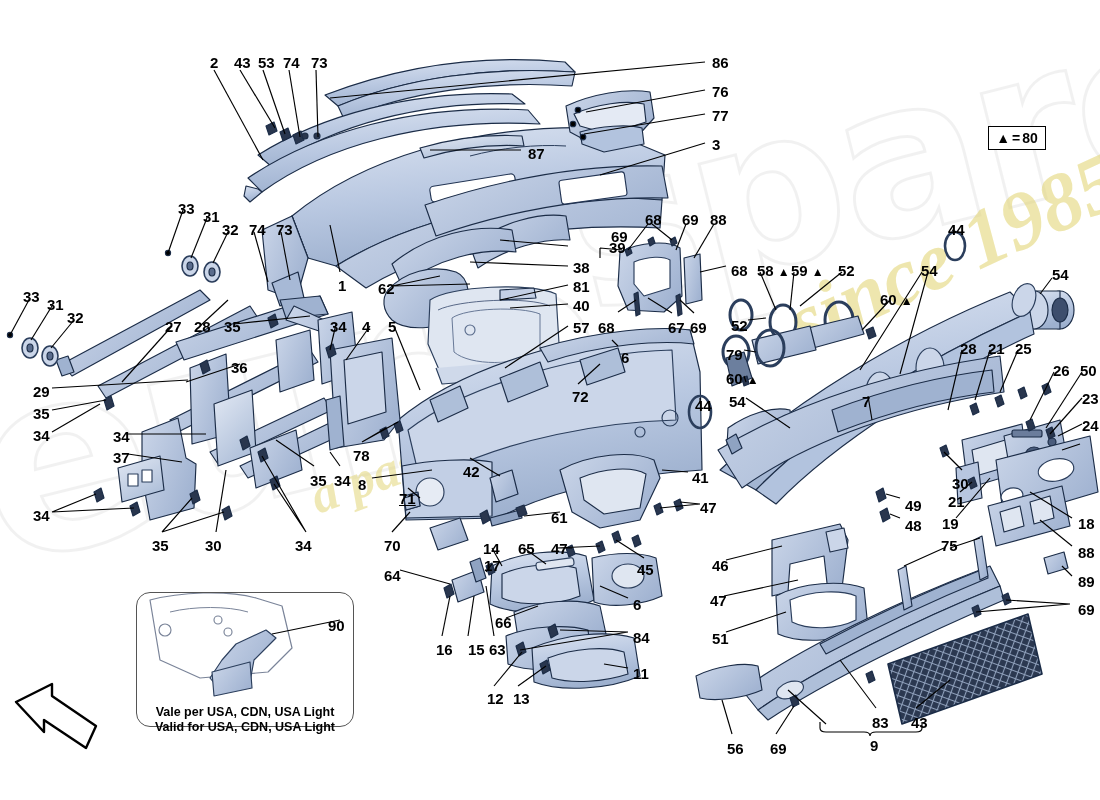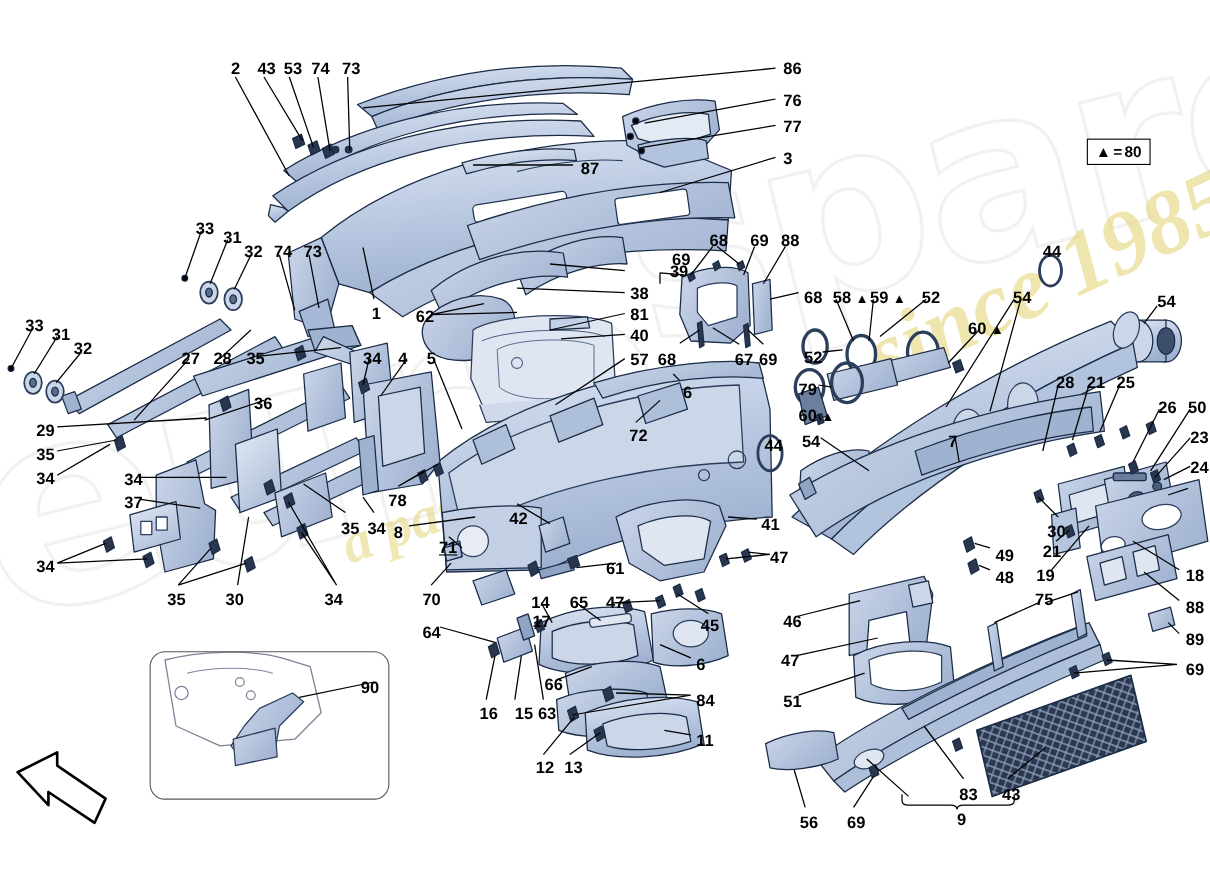--- a/index.html
+++ b/index.html
@@ -638,20 +638,24 @@
     <path d="M8 24 L44 6 L44 18 L88 48 L78 70 L36 42 L36 54 Z" fill="#ffffff" stroke="#000" stroke-width="2.4" stroke-linejoin="round"></path>
   </svg>
 
   <div id="legend-box">
     <span>▲</span>
     <span>=</span>
     <span>80</span>
   </div>
 
   <div id="usa-box"></div>
+  <div id="usa-text">
+    <div>Vale per USA, CDN, USA Light</div>
+    <div>Valid for USA, CDN, USA Light</div>
+  </div>
 
   <div id="callout-layer">
       <div class="lbl" style="left: 210px; top: 55px;">2</div>
       <div class="lbl" style="left: 234px; top: 55px;">43</div>
       <div class="lbl" style="left: 258px; top: 55px;">53</div>
       <div class="lbl" style="left: 283px; top: 55px;">74</div>
       <div class="lbl" style="left: 311px; top: 55px;">73</div>
       <div class="lbl" style="left: 712px; top: 55px;">86</div>
       <div class="lbl" style="left: 712px; top: 84px;">76</div>
       <div class="lbl" style="left: 712px; top: 108px;">77</div>

